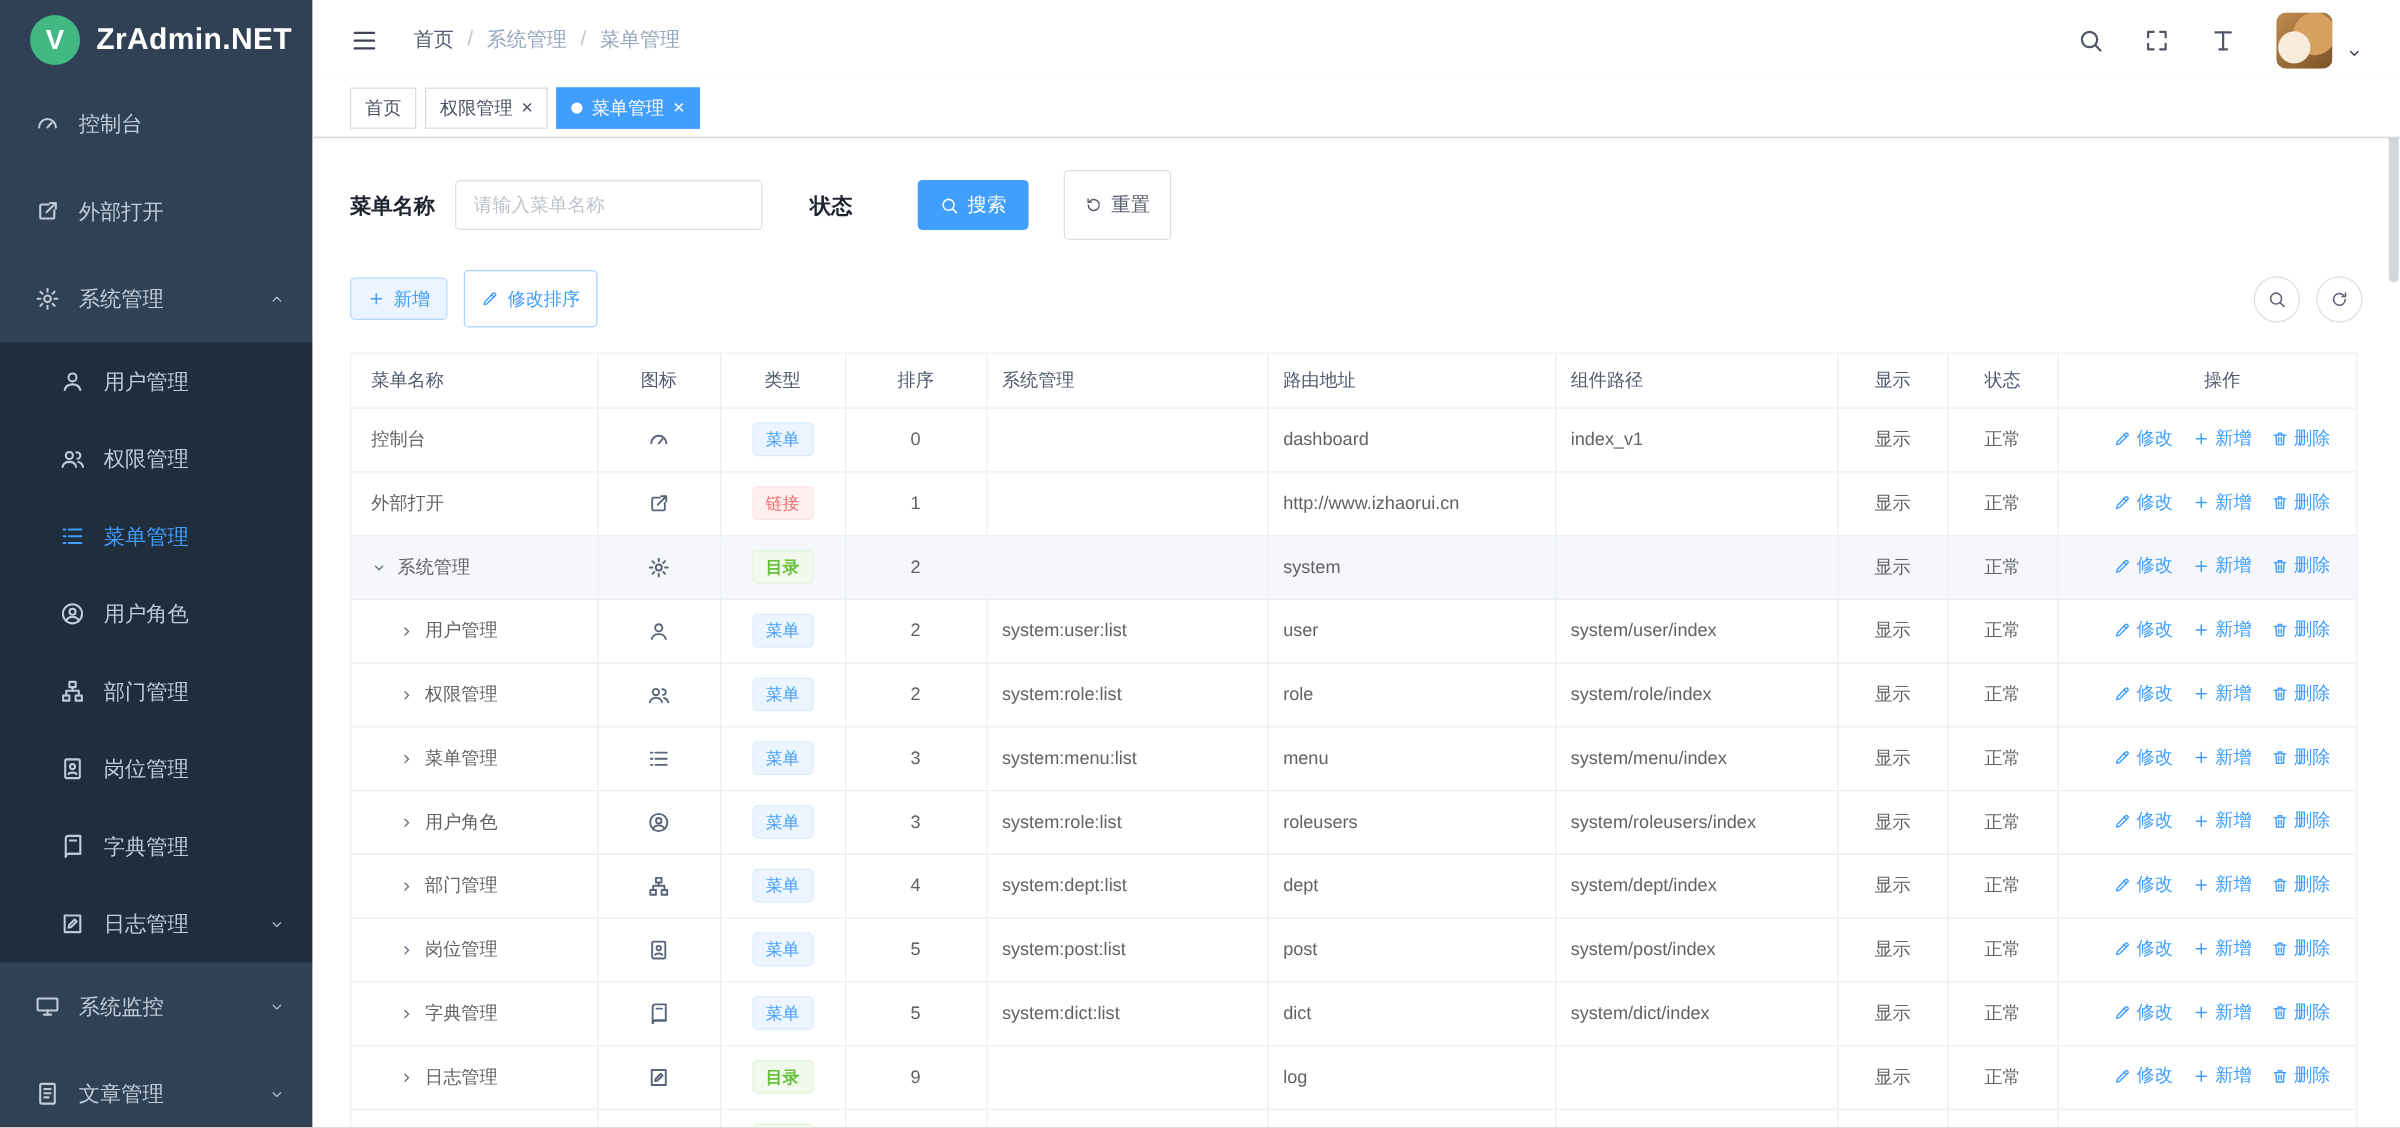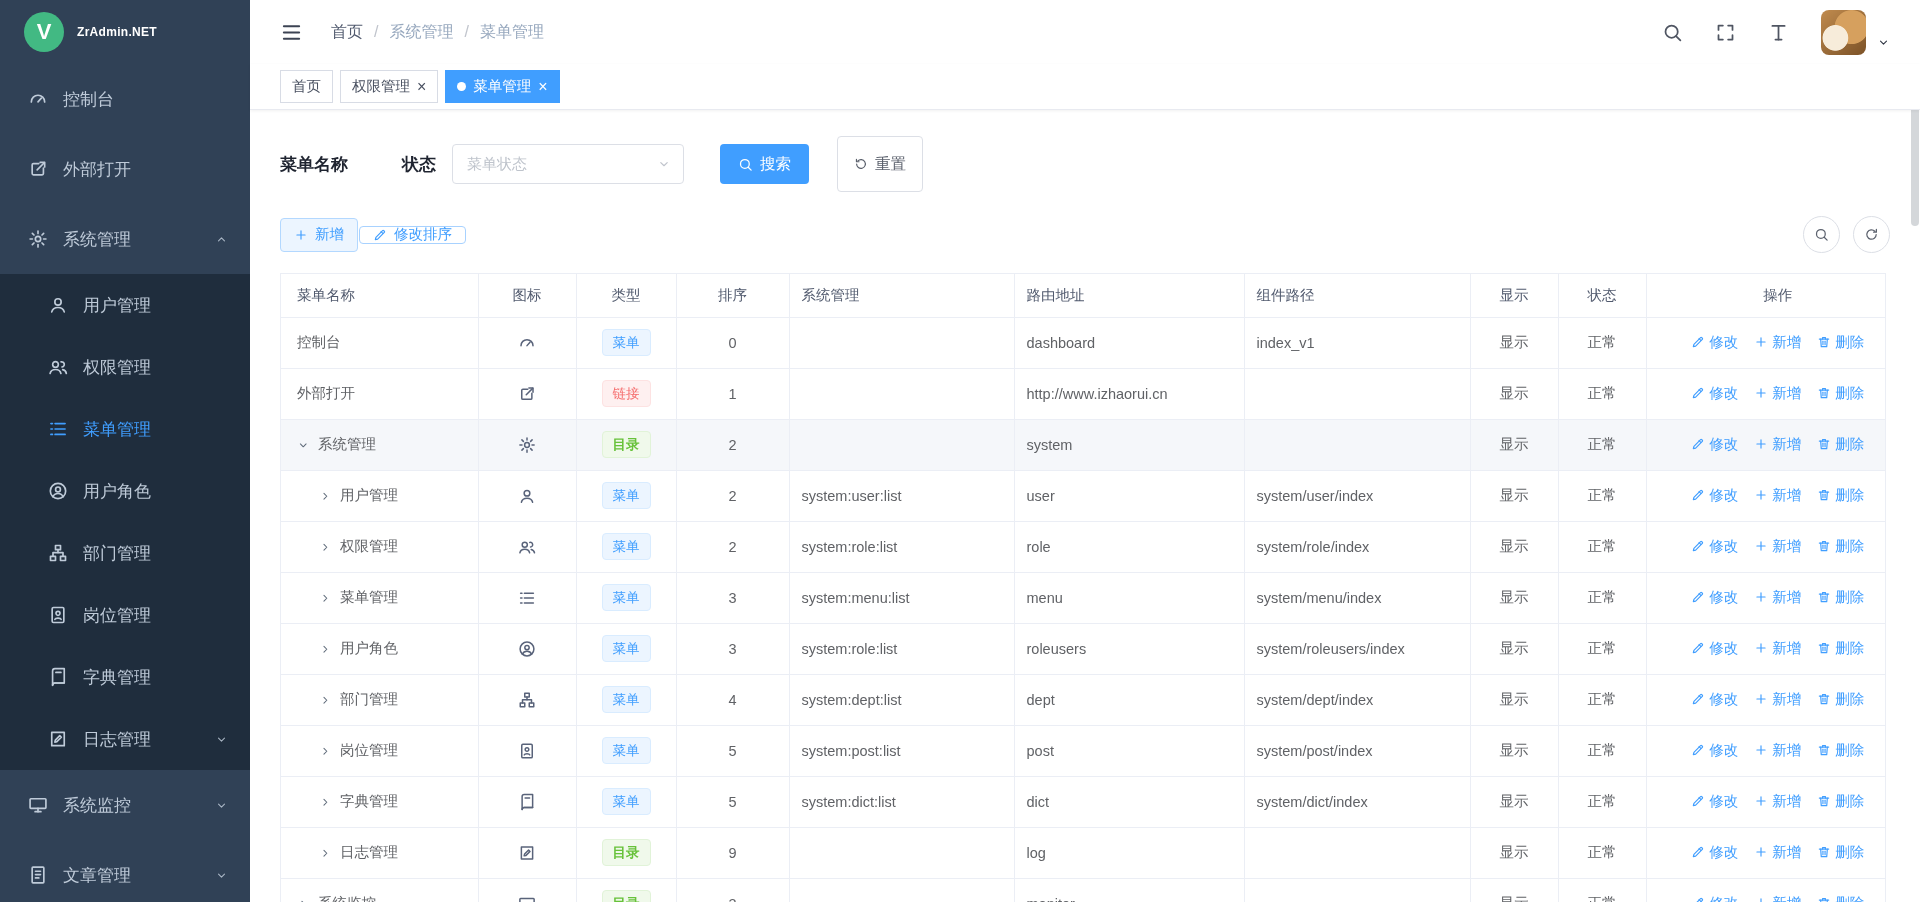--- a/index.html
+++ b/index.html
@@ -5,21 +5,21 @@
 *{margin:0;padding:0;box-sizing:border-box;}
 html,body{width:1920px;height:902px;overflow:hidden;}
 body{font-family:"Liberation Sans","DejaVu Sans",sans-serif;background:#fff;color:#606266;}
 button{border:none;background:none;outline:none;cursor:pointer;font-family:inherit;}
 .svgi{width:1em;height:1em;fill:none;stroke:currentColor;stroke-width:2;stroke-linecap:round;stroke-linejoin:round;display:block;}
 .app{display:flex;width:100%;height:100%;}
 
 .sidebar{width:250px;flex-shrink:0;background:var(--sidebar-bg,#304156);overflow:hidden;}
 .logo{height:64px;display:flex;align-items:center;padding-left:24px;gap:13px;cursor:pointer;}
 .logo-badge{width:40px;height:40px;border-radius:50%;background:var(--logo-green,#42b983);color:#fff;display:flex;align-items:center;justify-content:center;font-size:22px;font-weight:bold;}
-.logo-text{color:#fff;font-size:12px;font-weight:bold;letter-spacing:.3px;}
+.logo-text{color:#fff;font-size:24px;font-weight:bold;letter-spacing:.3px;}
 .s-item{height:70px;display:flex;align-items:center;padding:0 22px 0 28px;color:#bfcbd9;font-size:17px;cursor:pointer;}
 .s-item .s-icon{font-size:20px;margin-right:15px;display:flex;}
 .s-item.sub{height:62px;background:var(--sidebar-sub-bg,#1f2d3d);padding-left:48px;}
 .s-item.active{color:var(--primary,#409eff);}
 .s-label{flex:0 1 auto;}
 .s-arrow{margin-left:auto;font-size:13px;opacity:.85;display:flex;}
 
 .main{flex:1;display:flex;flex-direction:column;min-width:0;position:relative;background:#404040;}
 .header{height:64px;display:flex;align-items:center;padding:0 30px;background:#fff;}
 .hamburger{font-size:23px;color:#3c4353;margin-right:28px;display:flex;cursor:pointer;}
@@ -50,21 +50,21 @@
 .f-select{width:232px;height:40px;border:1px solid #dcdfe6;border-radius:4px;padding:0 12px 0 14px;display:flex;align-items:center;justify-content:space-between;background:#fff;cursor:pointer;}
 .sel-text{color:#bfc4cc;font-size:15px;}
 .sel-arrow{color:#c0c4cc;font-size:14px;display:flex;}
 .btn{display:flex;align-items:center;gap:7px;border-radius:4px;cursor:pointer;border:1px solid transparent;}
 .bicon{display:flex;font-size:14px;}
 .btn-search{height:40px;padding:0 17px;background:var(--primary,#409eff);color:#fff;font-size:15.5px;margin-left:36px;}
 .btn-search .bicon{font-size:15px;}
 .btn-reset{height:56px;padding:0 16px;background:#fff;border-color:#dcdfe6;color:#585e6a;font-size:15.5px;margin-left:28px;}
 .toolbar-row{display:flex;align-items:center;margin-top:24px;}
 .btn-add{height:34px;padding:0 13px;background:#ecf5ff;border-color:#b3d8ff;color:var(--primary,#409eff);font-size:14.5px;}
-.btn-sort{height:18px;padding:0 13px;background:#fff;border-color:#a8d2ff;color:var(--primary,#409eff);font-size:14.5px;margin-left:1px;}
+.btn-sort{height:46px;padding:0 13px;background:#fff;border-color:#a8d2ff;color:var(--primary,#409eff);font-size:14.5px;margin-left:13px;}
 .circle-btns{margin-left:auto;display:flex;gap:13px;}
 .circle-btn{width:37px;height:37px;border-radius:50%;border:1px solid #dcdfe6;background:#fff;color:#5c626e;display:flex;align-items:center;justify-content:center;font-size:15px;cursor:pointer;}
 
 .table-wrap{margin-top:20px;border:1px solid #ebeef5;width:1606px;}
 table{border-collapse:collapse;table-layout:fixed;width:100%;font-size:14.5px;color:#606266;}
 th,td{border-right:1px solid #ebeef5;border-bottom:1px solid #ebeef5;padding:0 12px;white-space:nowrap;overflow:hidden;}
 th:last-child,td:last-child{border-right:none;padding-left:36px;}
 th{height:43px;font-weight:500;color:#515a6e;text-align:left;background:#fff;}
 td{height:51px;}
 .c1,.c2,.c3,.c7,.c8,.c9{text-align:center;}
@@ -312,29 +312,22 @@
         <div class="tab active">
           <span class="tab-dot"></span>
           <span>菜单管理</span>
           <span class="tab-close">×</span>
         </div>
       </div>
 
     <div class="content">
       <div class="filter-row">
         <span class="f-label">菜单名称</span>
+        <input class="f-input" placeholder="请输入菜单名称" style="">
         <span class="f-label status">状态</span>
-        <div class="f-select">
-          <span class="sel-text">菜单状态</span>
-          <span class="sel-arrow" id="sel-arrow">
-              <svg viewBox="0 0 24 24" class="svgi">
-                <path d="M6.5 9.5L12 15l5.5-5.5"></path>
-              </svg>
-            </span>
-        </div>
         <button class="btn btn-search">
           <span class="bicon" id="search-bicon">
               <svg viewBox="0 0 24 24" class="svgi">
                 <path d="M11 4a7 7 0 1 1 0 14a7 7 0 0 1 0-14z"></path>
                 <path d="M16.3 16.3L21 21"></path>
               </svg>
             </span>
           <span>搜索</span>
         </button>
         <button class="btn btn-reset">

